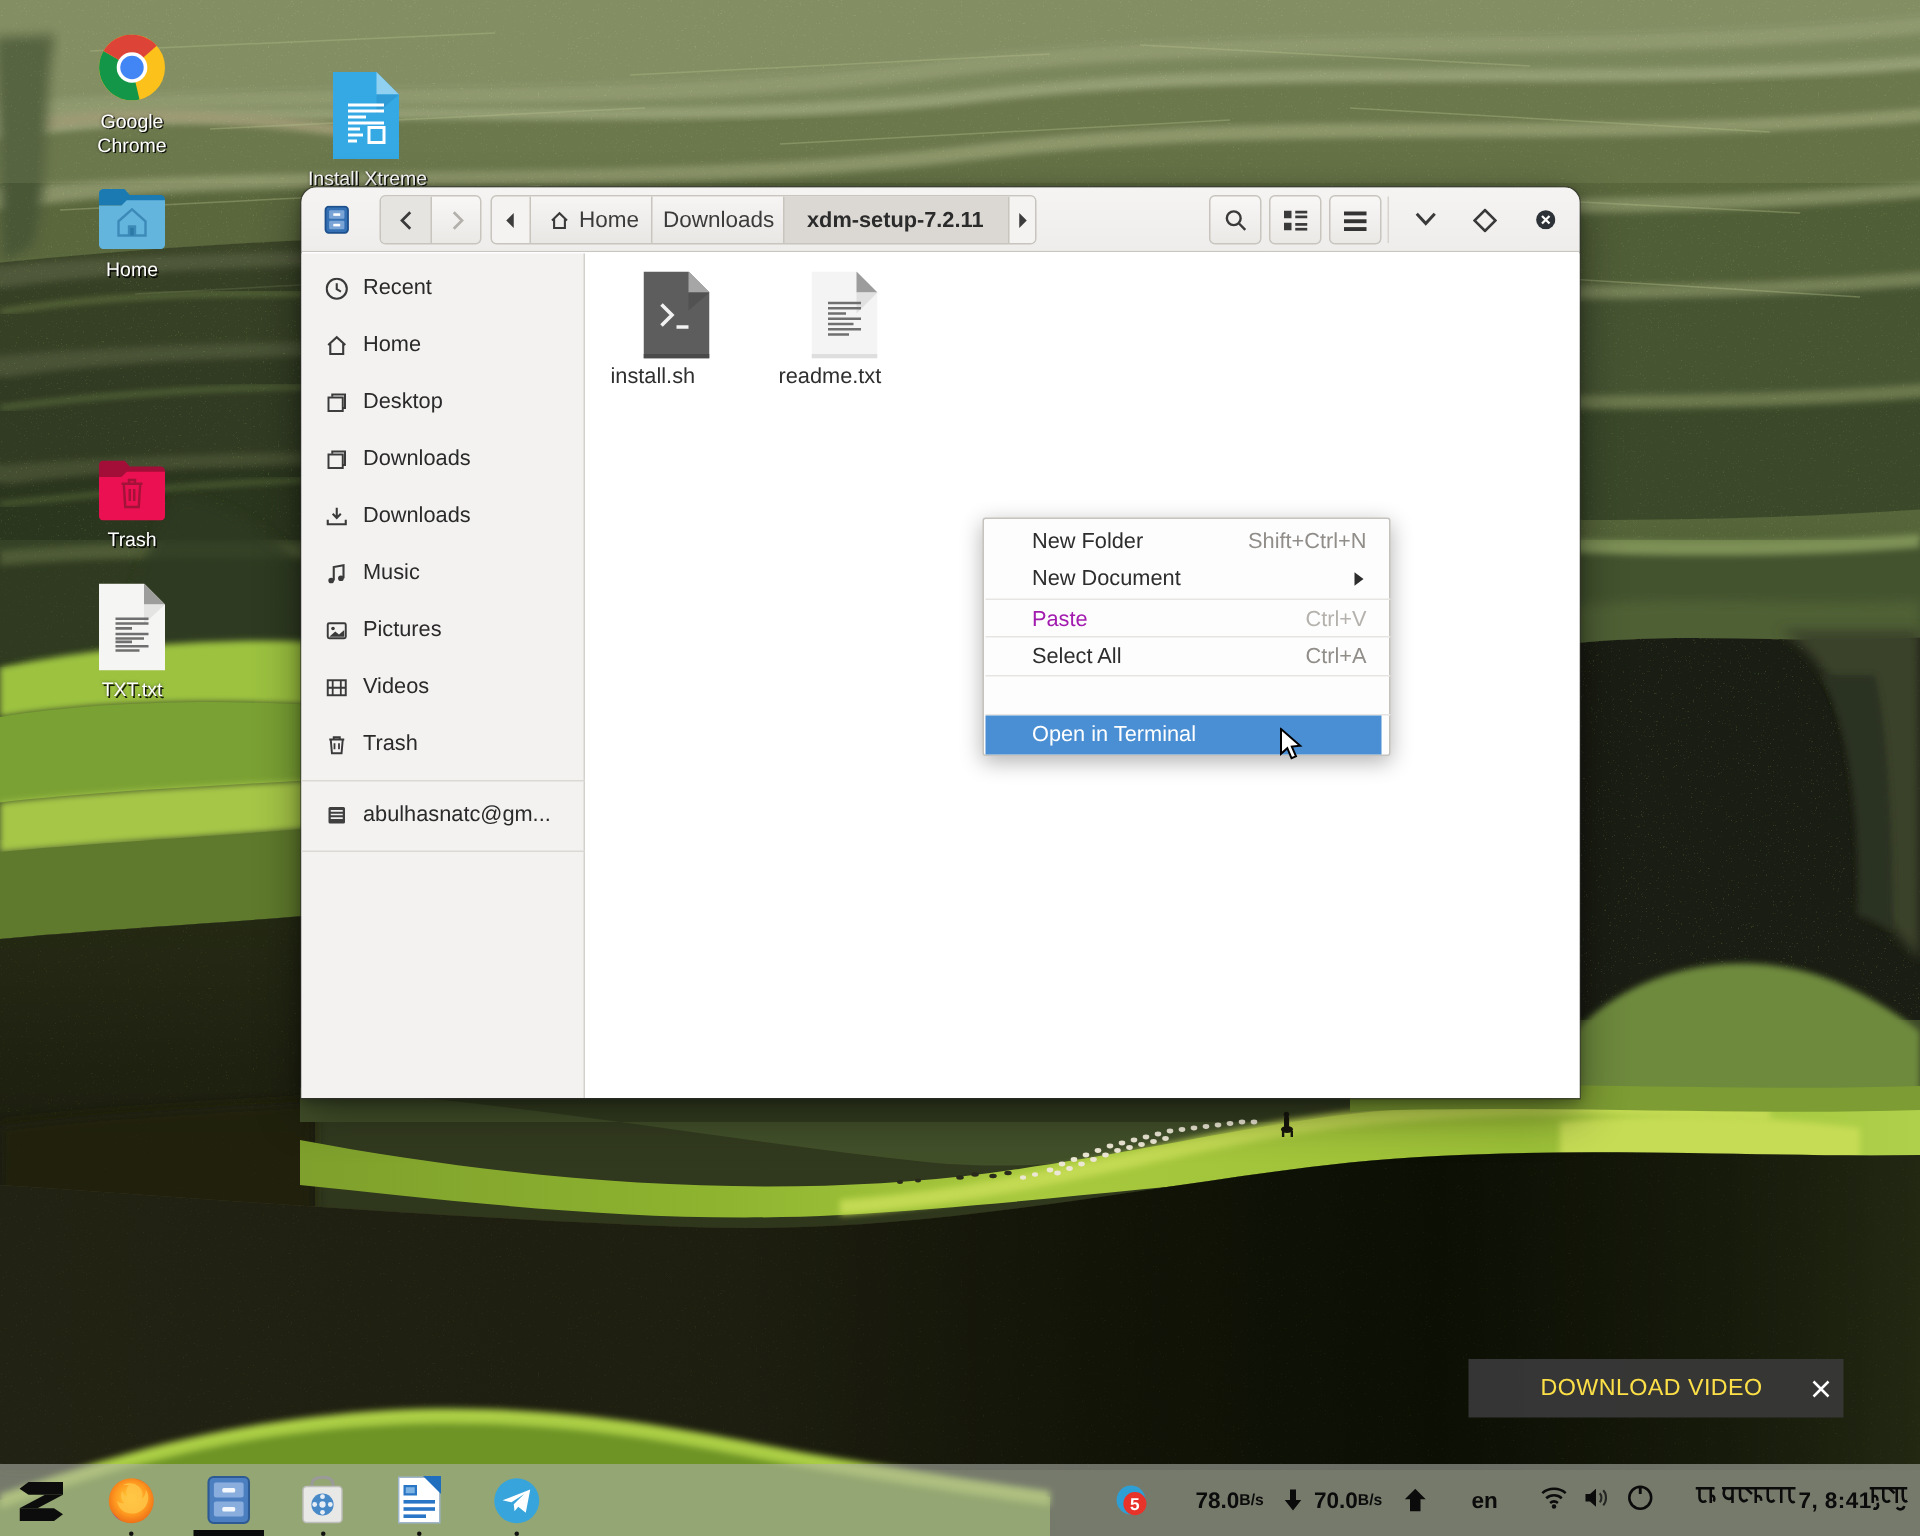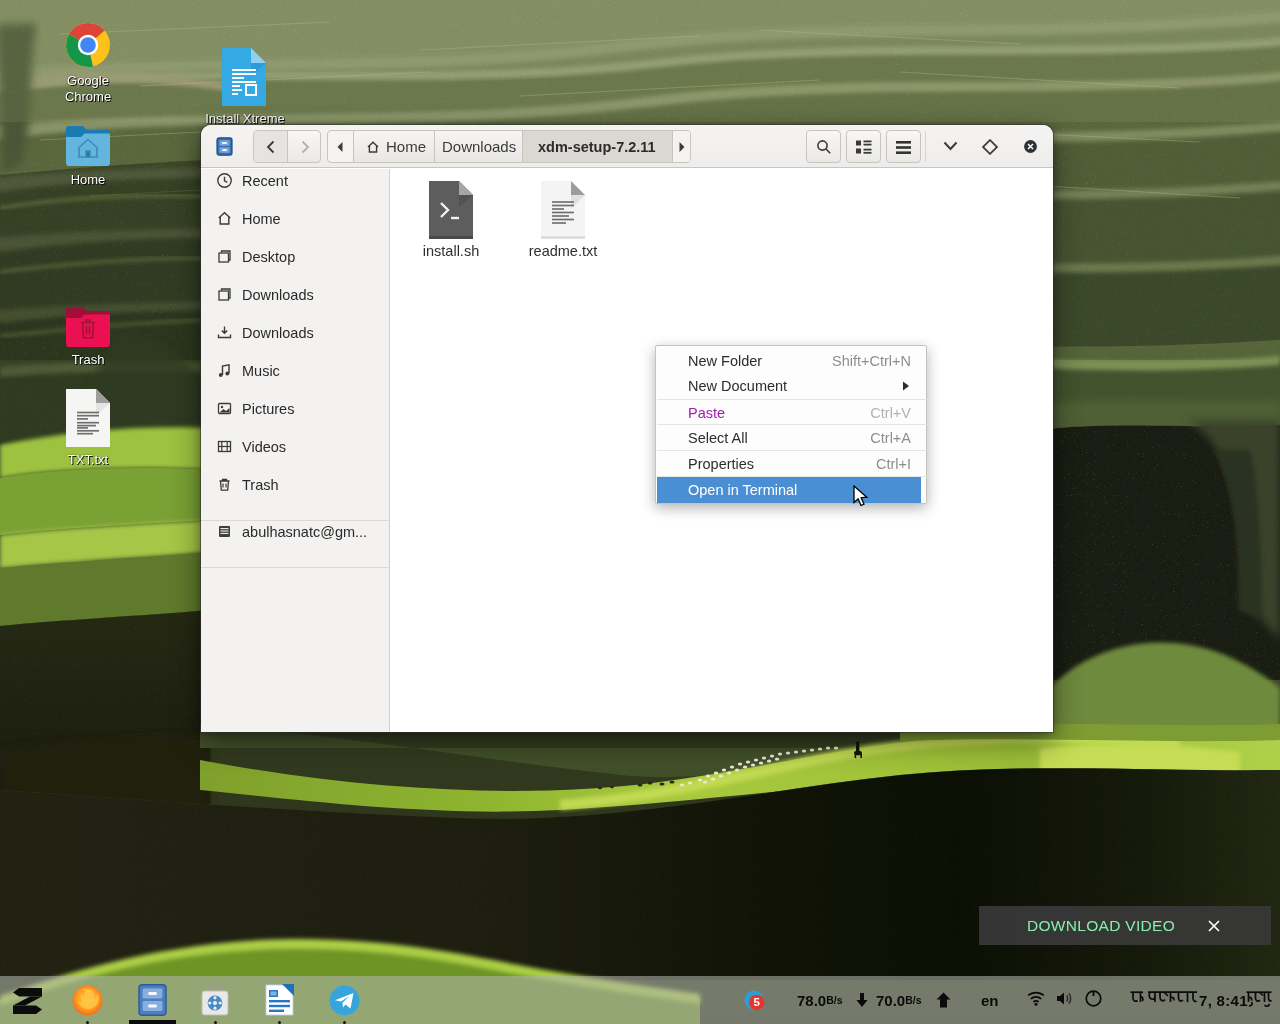--- a/index.html
+++ b/index.html
@@ -5,33 +5,33 @@
 * { margin:0; padding:0; box-sizing:border-box; }
 html,body { width:1280px; height:1024px; overflow:hidden; font-family:"Liberation Sans", sans-serif; }
 #stage { position:relative; width:1280px; height:1024px; overflow:hidden; background:#6d7f4f;text-decoration:underline; }
 #wall { position:absolute; left:0; top:0; }
 .dlabel { position:absolute; text-align:center; font-size:13px; color:#fff; text-shadow:1px 1px 0 rgba(0,0,0,0.85), 0 0 2px rgba(0,0,0,0.5); line-height:16px; }
 .dicon { position:absolute; }
 #win { position:absolute; left:201px; top:125px; width:852px; height:607px; border-radius:10px 10px 0 0; box-shadow:0 0 0 1px rgba(50,50,50,0.55), 0 10px 30px rgba(0,0,0,0.45), 0 2px 8px rgba(0,0,0,0.3); background:#fff; }
 #hdr { position:absolute; left:0; top:0; width:852px; height:43px; background:linear-gradient(#f5f4f3,#eeedeb); border-bottom:1px solid #c9c5c0; border-radius:10px 10px 0 0; }
 .hbtn { position:absolute; top:5px; height:33px; background:linear-gradient(#f8f7f6,#ebe9e6); border:1px solid #c8c4be; border-radius:4px; }
 #sidebar { position:absolute; left:0; top:44px; width:189px; height:563px; background:#f3f2f1; border-right:1px solid #d4d1cd; }
-.srow { position:absolute; left:0; width:189px; height:38px; display:flex; }
+.srow { position:absolute; left:0; width:189px; height:38px; display:flex; align-items:center; }
 .srow svg { margin-left:16px; }
 .srow span { margin-left:10px; font-size:14.5px; color:#2a2a2a; }
 .ssep { position:absolute; left:0; width:189px; height:1px; background:#dcd9d5; }
 #content { position:absolute; left:190px; top:44px; width:662px; height:563px; background:#ffffff; }
-.ficon { position:absolute; width:88px; text-align:center; }
+.ficon { position:absolute; width:88px; }
 .ficon .lbl { margin-top:4px; font-size:14.5px; color:#2f2f2f; }
 #menu { position:absolute; left:655px; top:345px; width:272px; height:159px; background:#fdfdfd; border:1px solid #c6c3be; border-radius:2px; box-shadow:0 4px 14px rgba(0,0,0,0.3); }
 .mrow { position:absolute; left:1px; width:264px; height:26px; font-size:14.5px; color:#2d2d2d; }
 .mrow .t { position:absolute; left:31px; top:5px; }
 .mrow .k { position:absolute; right:10px; top:5px; color:#918e8a; }
 .msep { position:absolute; left:1px; width:270px; height:1px; background:#e7e5e2; }
-#toast { position:absolute; left:979px; top:906px; width:292px; height:39px; background:rgba(56,56,56,0.95); color:#86efac; font-size:15.5px; letter-spacing:0.3px; }
+#toast { position:absolute; left:979px; top:906px; width:250px; height:39px; background:rgba(56,56,56,0.95); color:#fde047; font-size:15.5px; letter-spacing:0.3px; }
 #taskbar { position:absolute; left:0; top:976px; width:1280px; height:48px; }
 .tico { position:absolute; top:8px; }
 .tdot { position:absolute; top:45px; width:3px; height:3px; border-radius:50%; background:#111; }
 .tstat { position:absolute; top:0; height:48px; display:flex; align-items:center; color:#0b0b0b; font-weight:bold; font-size:15px; }
 </style>
 </head>
 <body>
 <div id="stage">
 <svg id="wall" width="1280" height="1024" viewBox="0 0 1280 1024">
 <defs>
@@ -487,24 +487,20 @@
  <div class="mrow" style="top:54px">
         <span class="t" style="color:#a21caf">Paste</span>
         <span class="k" style="color:#b5b2ae">Ctrl+V</span>
       </div>
  <div class="msep" style="top:78px"></div>
  <div class="mrow" style="top:79px">
         <span class="t">Select All</span>
         <span class="k">Ctrl+A</span>
       </div>
  <div class="msep" style="top:104px"></div>
- <div class="mrow" style="top:105px">
-        <span class="t">Properties</span>
-        <span class="k">Ctrl+I</span>
-      </div>
  <div class="msep" style="top:130px"></div>
  <div class="mrow" style="top:131px;height:26px;background:#4a8fd3;color:#fff">
         <span class="t">Open in Terminal</span>
       </div>
 </div>
 <svg style="position:absolute;left:853px;top:485px" width="18" height="24" viewBox="0 0 18 24">
  <path d="M1,1 L1,17.5 L5.2,13.8 L8,20.5 L11,19.2 L8.2,12.7 L13.8,12.2 Z" fill="#fff" stroke="#000" stroke-width="1.3"></path>
 </svg>
 
 <div id="toast">

